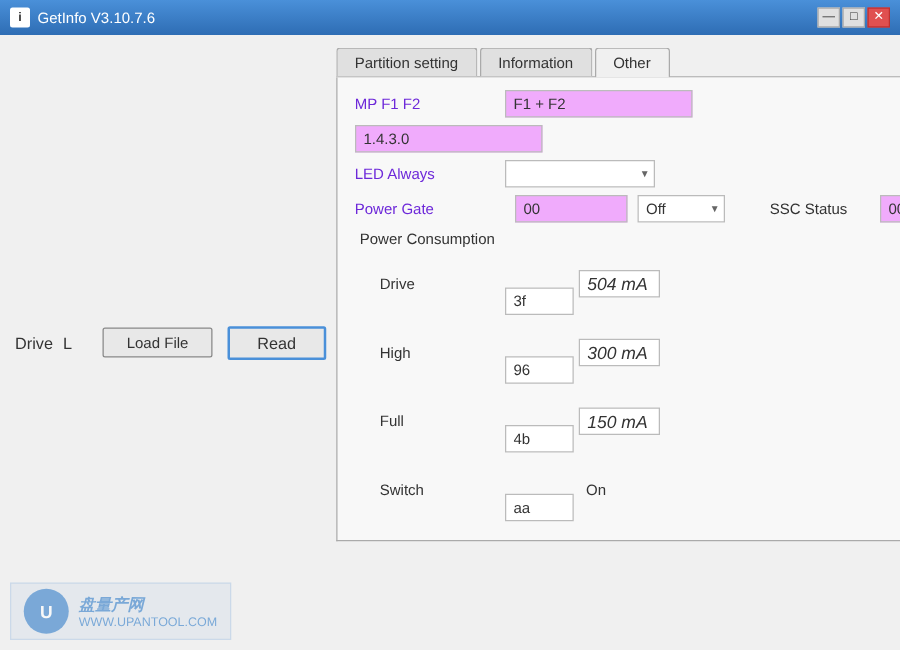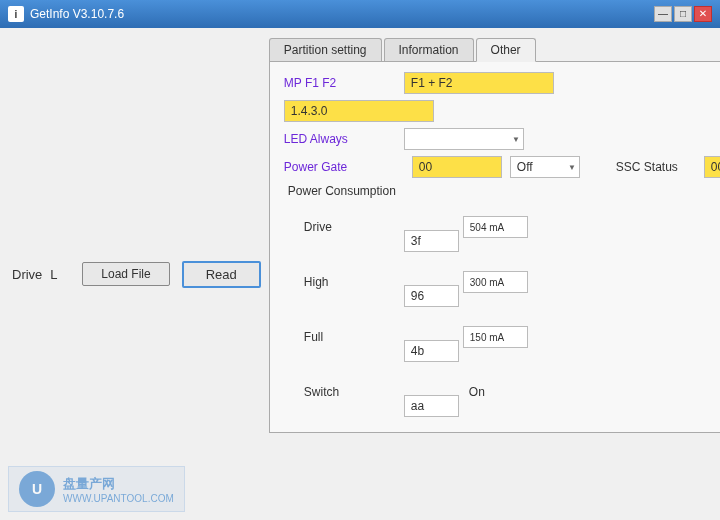--- a/index.html
+++ b/index.html
@@ -168,21 +168,21 @@
     }
 
     .field-label {
       width: 120px;
       color: #6d28d9;
       font-size: 12px;
       flex-shrink: 0;
     }
 
     .field-value {
-      background: #fde047;
+      background: #f0abfc;
       border: 1px solid #bbb;
       padding: 2px 6px;
       font-size: 12px;
       color: #333;
       min-width: 90px;
       height: 22px;
     }
 
     .select-wrapper {
       position: relative;
@@ -258,25 +258,26 @@
       color: #333;
       width: 55px;
       height: 22px;
       margin-top: 28px;
     }
 
     .power-ma {
       background: white;
       border: 1px solid #bbb;
       padding: 2px 6px;
-      font-size: 10px;
+      font-size: 14px;
       color: #333;
       width: 65px;
       height: 22px;
       margin-left: 4px;
+      font-style: italic;
     }
 
     .power-switch-text {
       padding: 2px 6px;
       font-size: 12px;
       color: #333;
       margin-left: 4px;
     }
 
     .window-outer {
@@ -410,20 +411,20 @@
       </div>
 
     </div>
 
     <div style="position:absolute; bottom:8px; left:8px; opacity:0.55;">
       <div style="background:rgba(30,110,200,0.1); border:1px solid rgba(30,110,200,0.25); padding:4px 10px; display:flex; align-items:center; gap:8px;">
         <div style="width:36px; height:36px; background:#1a6fc4; border-radius:50%; display:flex; align-items:center; justify-content:center; color:white; font-weight:bold; font-size:14px; flex-shrink:0;">
           <span>U</span>
         </div>
         <div>
-          <div style="font-size:13px; color:#1a6fc4; font-weight:bold;">盘量产网</div>
+          <div style="font-size:13px; color:#1a6fc4; font-weight:bold;font-style:italic;">盘量产网</div>
           <div style="font-size:10px; color:#1a6fc4;">WWW.UPANTOOL.COM</div>
         </div>
       </div>
     </div>
 
   </div>
 </div>
 
 </body></html>

